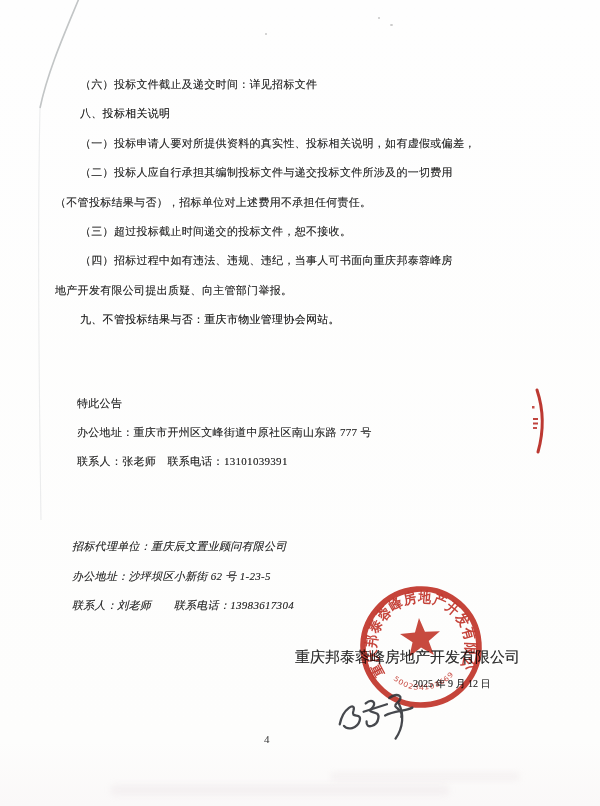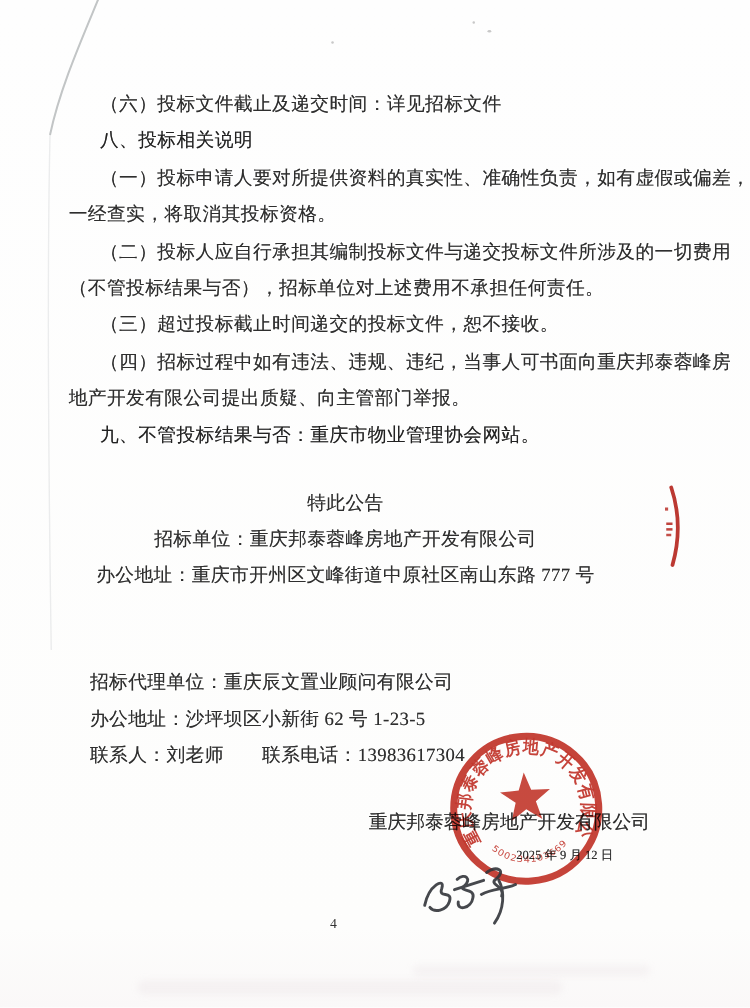--- a/index.html
+++ b/index.html
@@ -3,29 +3,29 @@
 <meta charset="utf-8">
 <style>
   html,body{margin:0;padding:0;}
   body{
     width:600px;height:806px;position:relative;overflow:hidden;
     background:#fdfdfc;
     font-family:"Liberation Serif","DejaVu Serif",serif;
     color:#2e2e2e;
   }
   .page{position:absolute;inset:0;background:linear-gradient(180deg,#fefefe 0%,#fdfdfc 92%,#faf8f8 100%);}
-  .ln{white-space:pre;line-height:29.4px;font-size:15px;letter-spacing:.3px;
+  .ln{white-space:pre;line-height:29.4px;font-size:11px;letter-spacing:.3px;
       text-shadow:0 0 .4px rgba(45,45,45,.55);}
   .ind{padding-left:25px;}
   .bold{font-weight:normal;color:#222;}
   .body-block{position:absolute;top:70px;left:55px;width:500px;}
   .contact-block{position:absolute;top:389px;left:77px;}
-  .contact-block .ln{line-height:29.2px;text-align:center;}
+  .contact-block .ln{line-height:29.2px;}
   .agent-block{position:absolute;top:532px;left:72px;}
-  .agent-block .ln{line-height:29.6px;}
+  .agent-block .ln{line-height:29.6px;font-style:italic;}
   .signoff-company{position:absolute;top:648px;left:295px;font-size:15px;white-space:pre;
       text-shadow:0 0 .4px rgba(45,45,45,.55);}
   .signoff-date{position:absolute;top:677px;left:413px;font-size:10px;white-space:pre;
       text-shadow:0 0 .4px rgba(45,45,45,.55);}
   .pageno{position:absolute;top:733px;left:264px;font-size:11px;color:#333;}
   .stamp{position:absolute;left:350px;top:576px;width:142px;height:142px;
       mix-blend-mode:multiply;opacity:.93;transform:rotate(-4deg);}
   .sig{position:absolute;left:333px;top:686px;width:95px;height:58px;transform:rotate(-6deg);}
   .edge-artifact{position:absolute;left:0;top:0;width:110px;height:540px;pointer-events:none;}
   .red-arc{position:absolute;left:518px;top:380px;width:36px;height:80px;}
@@ -44,34 +44,33 @@
     <path d="M80,-4 C66,30 48,70 40,108" fill="none" stroke="#8f9598" stroke-width="1.6" opacity=".55"></path>
     <path d="M40,108 C38,200 38,320 41,520" fill="none" stroke="#c9cccd" stroke-width="1.1" opacity=".35"></path>
   </svg>
   <div class="speck" style="left:265px;top:33px;"></div>
   <div class="speck" style="left:378px;top:17px;"></div>
   <div class="speck" style="left:390px;top:24px;width:3px;height:2px;"></div>
 
   <div class="body-block">
     <div class="ln ind">（六）投标文件截止及递交时间：详见招标文件</div>
     <div class="ln ind bold">八、投标相关说明</div>
-    <div class="ln ind">（一）投标申请人要对所提供资料的真实性、准确性负责，如有虚假或偏差，</div>
-    <div class="ln">一经查实，将取消其投标资格。</div>
+    <div class="ln ind">（一）投标申请人要对所提供资料的真实性、投标相关说明，如有虚假或偏差，</div>
     <div class="ln ind">（二）投标人应自行承担其编制投标文件与递交投标文件所涉及的一切费用</div>
     <div class="ln">（不管投标结果与否），招标单位对上述费用不承担任何责任。</div>
     <div class="ln ind">（三）超过投标截止时间递交的投标文件，恕不接收。</div>
     <div class="ln ind">（四）招标过程中如有违法、违规、违纪，当事人可书面向重庆邦泰蓉峰房</div>
     <div class="ln">地产开发有限公司提出质疑、向主管部门举报。</div>
     <div class="ln ind bold">九、不管投标结果与否：重庆市物业管理协会网站。</div>
   </div>
 
   <div class="contact-block">
     <div class="ln">特此公告</div>
-    <div class="ln">招标单位：重庆邦泰蓉峰房地产开发有限公司</div>
     <div class="ln">办公地址：重庆市开州区文峰街道中原社区南山东路 777 号</div>
+    <div class="ln">联系人：张老师　联系电话：13101039391</div>
   </div>
 
   <div class="agent-block">
     <div class="ln">招标代理单位：重庆辰文置业顾问有限公司</div>
     <div class="ln">办公地址：沙坪坝区小新街 62 号 1-23-5</div>
     <div class="ln">联系人：刘老师　　联系电话：13983617304</div>
   </div>
 
   <div class="signoff-company">重庆邦泰蓉峰房地产开发有限公司</div>
   <div class="signoff-date">2025 年 9 月 12 日</div>

